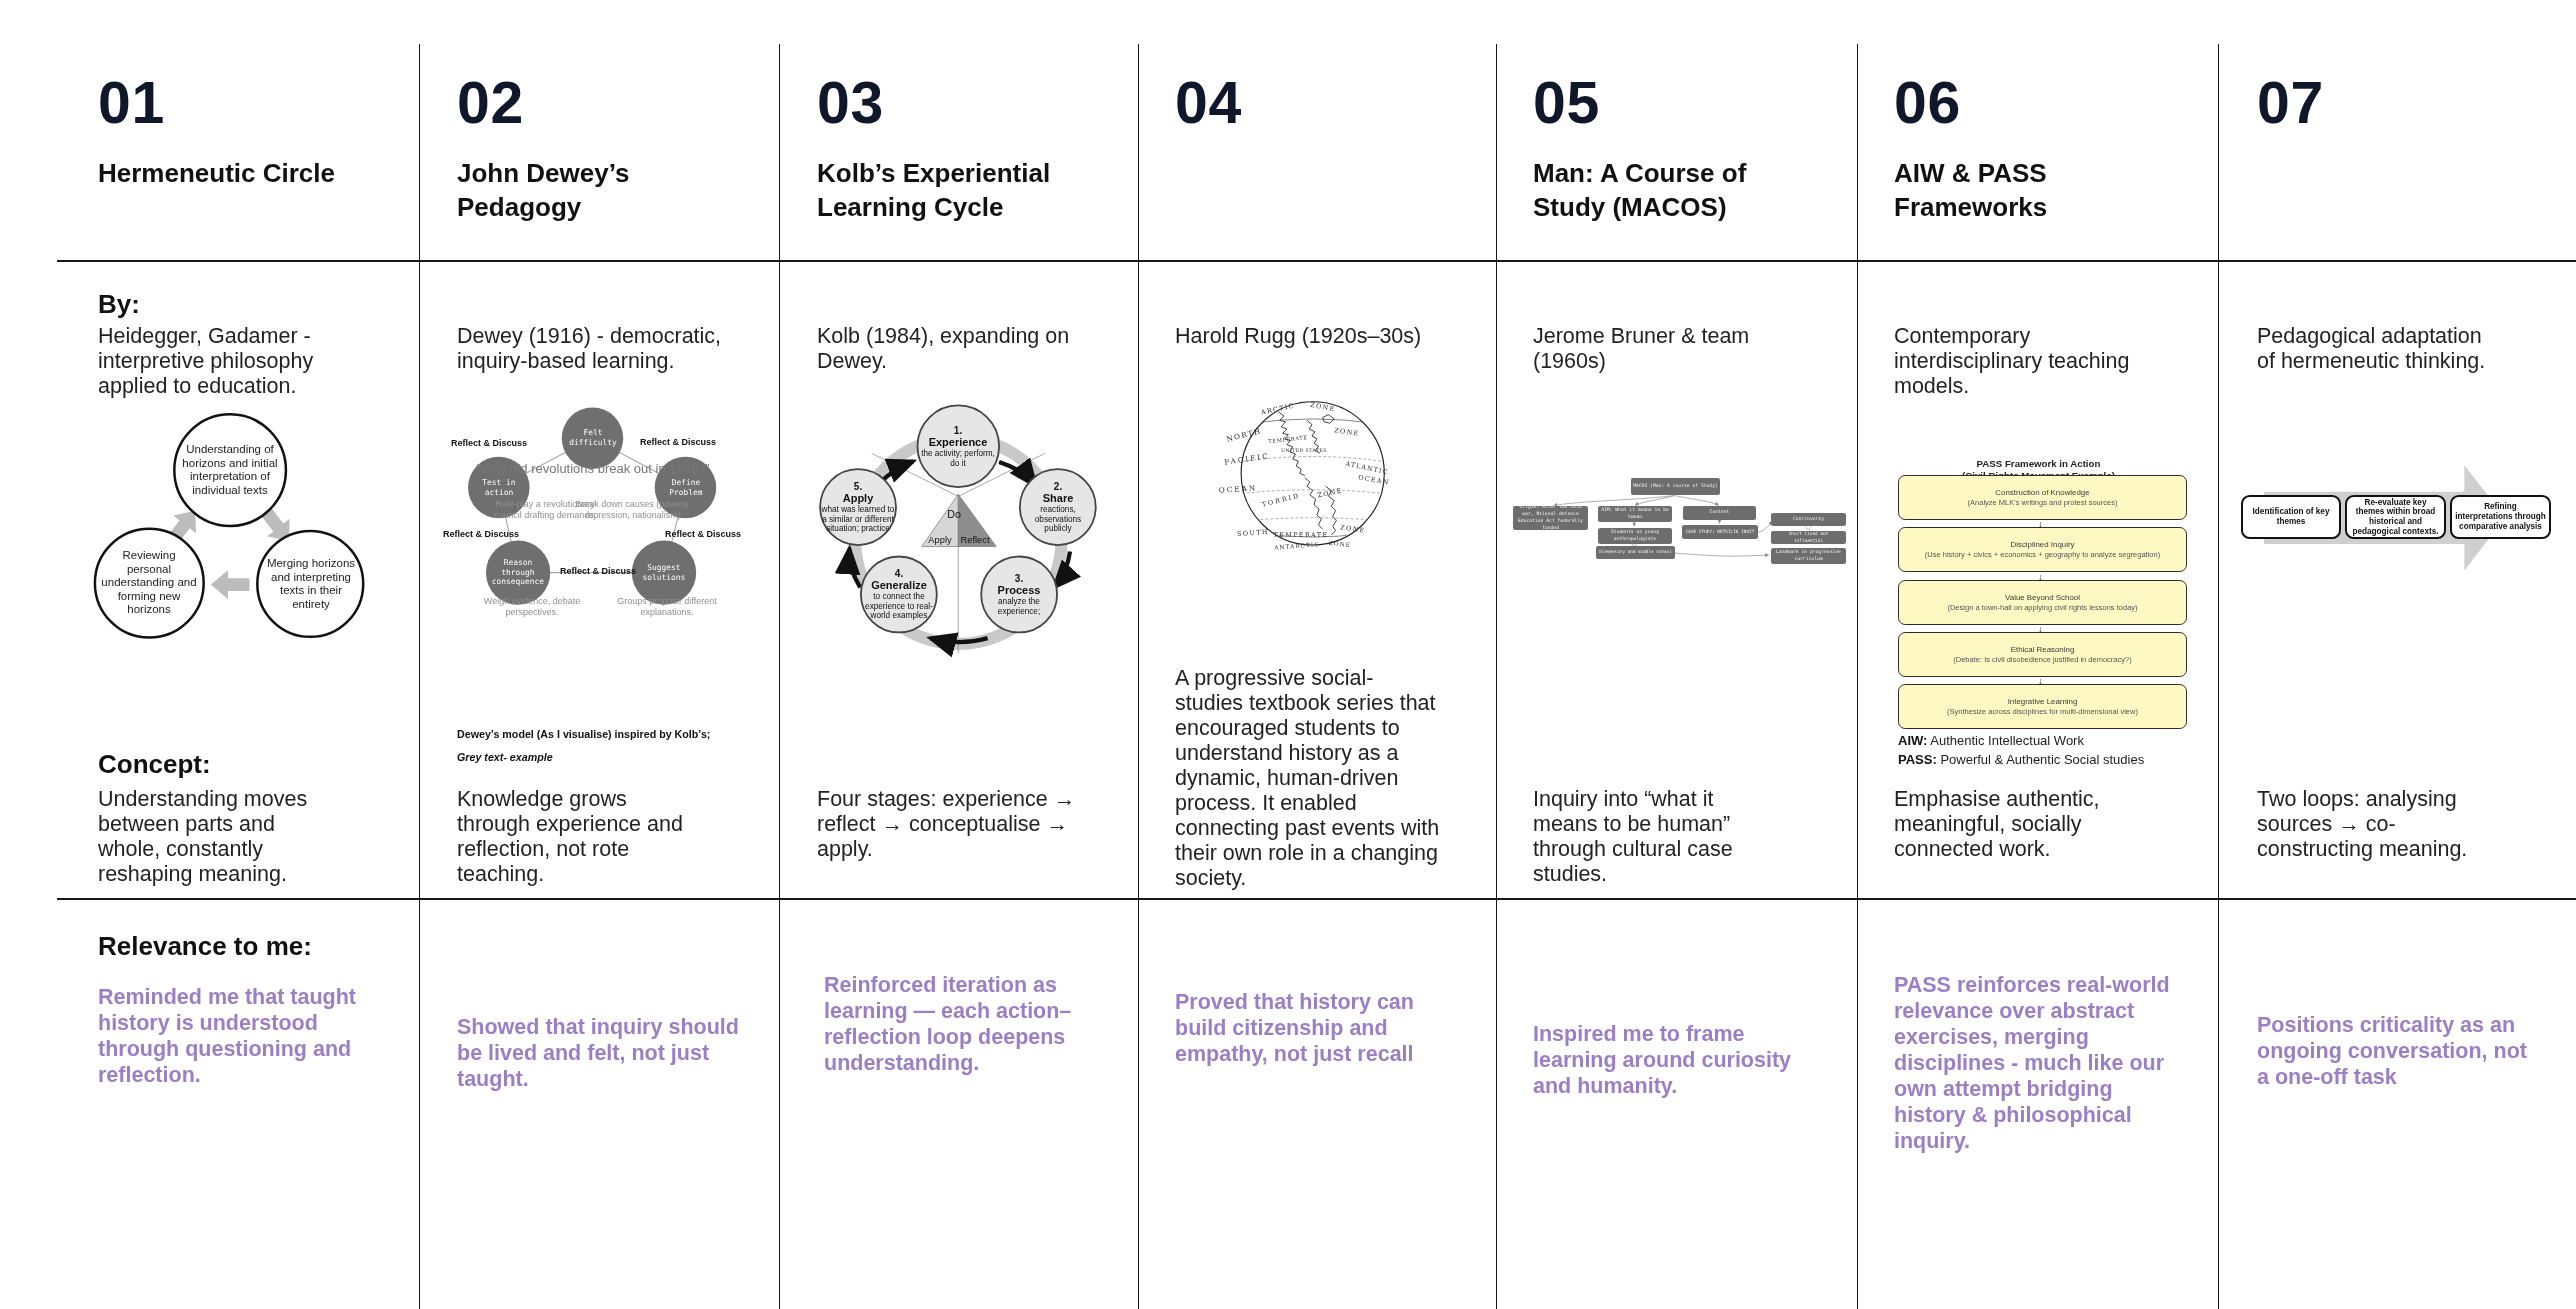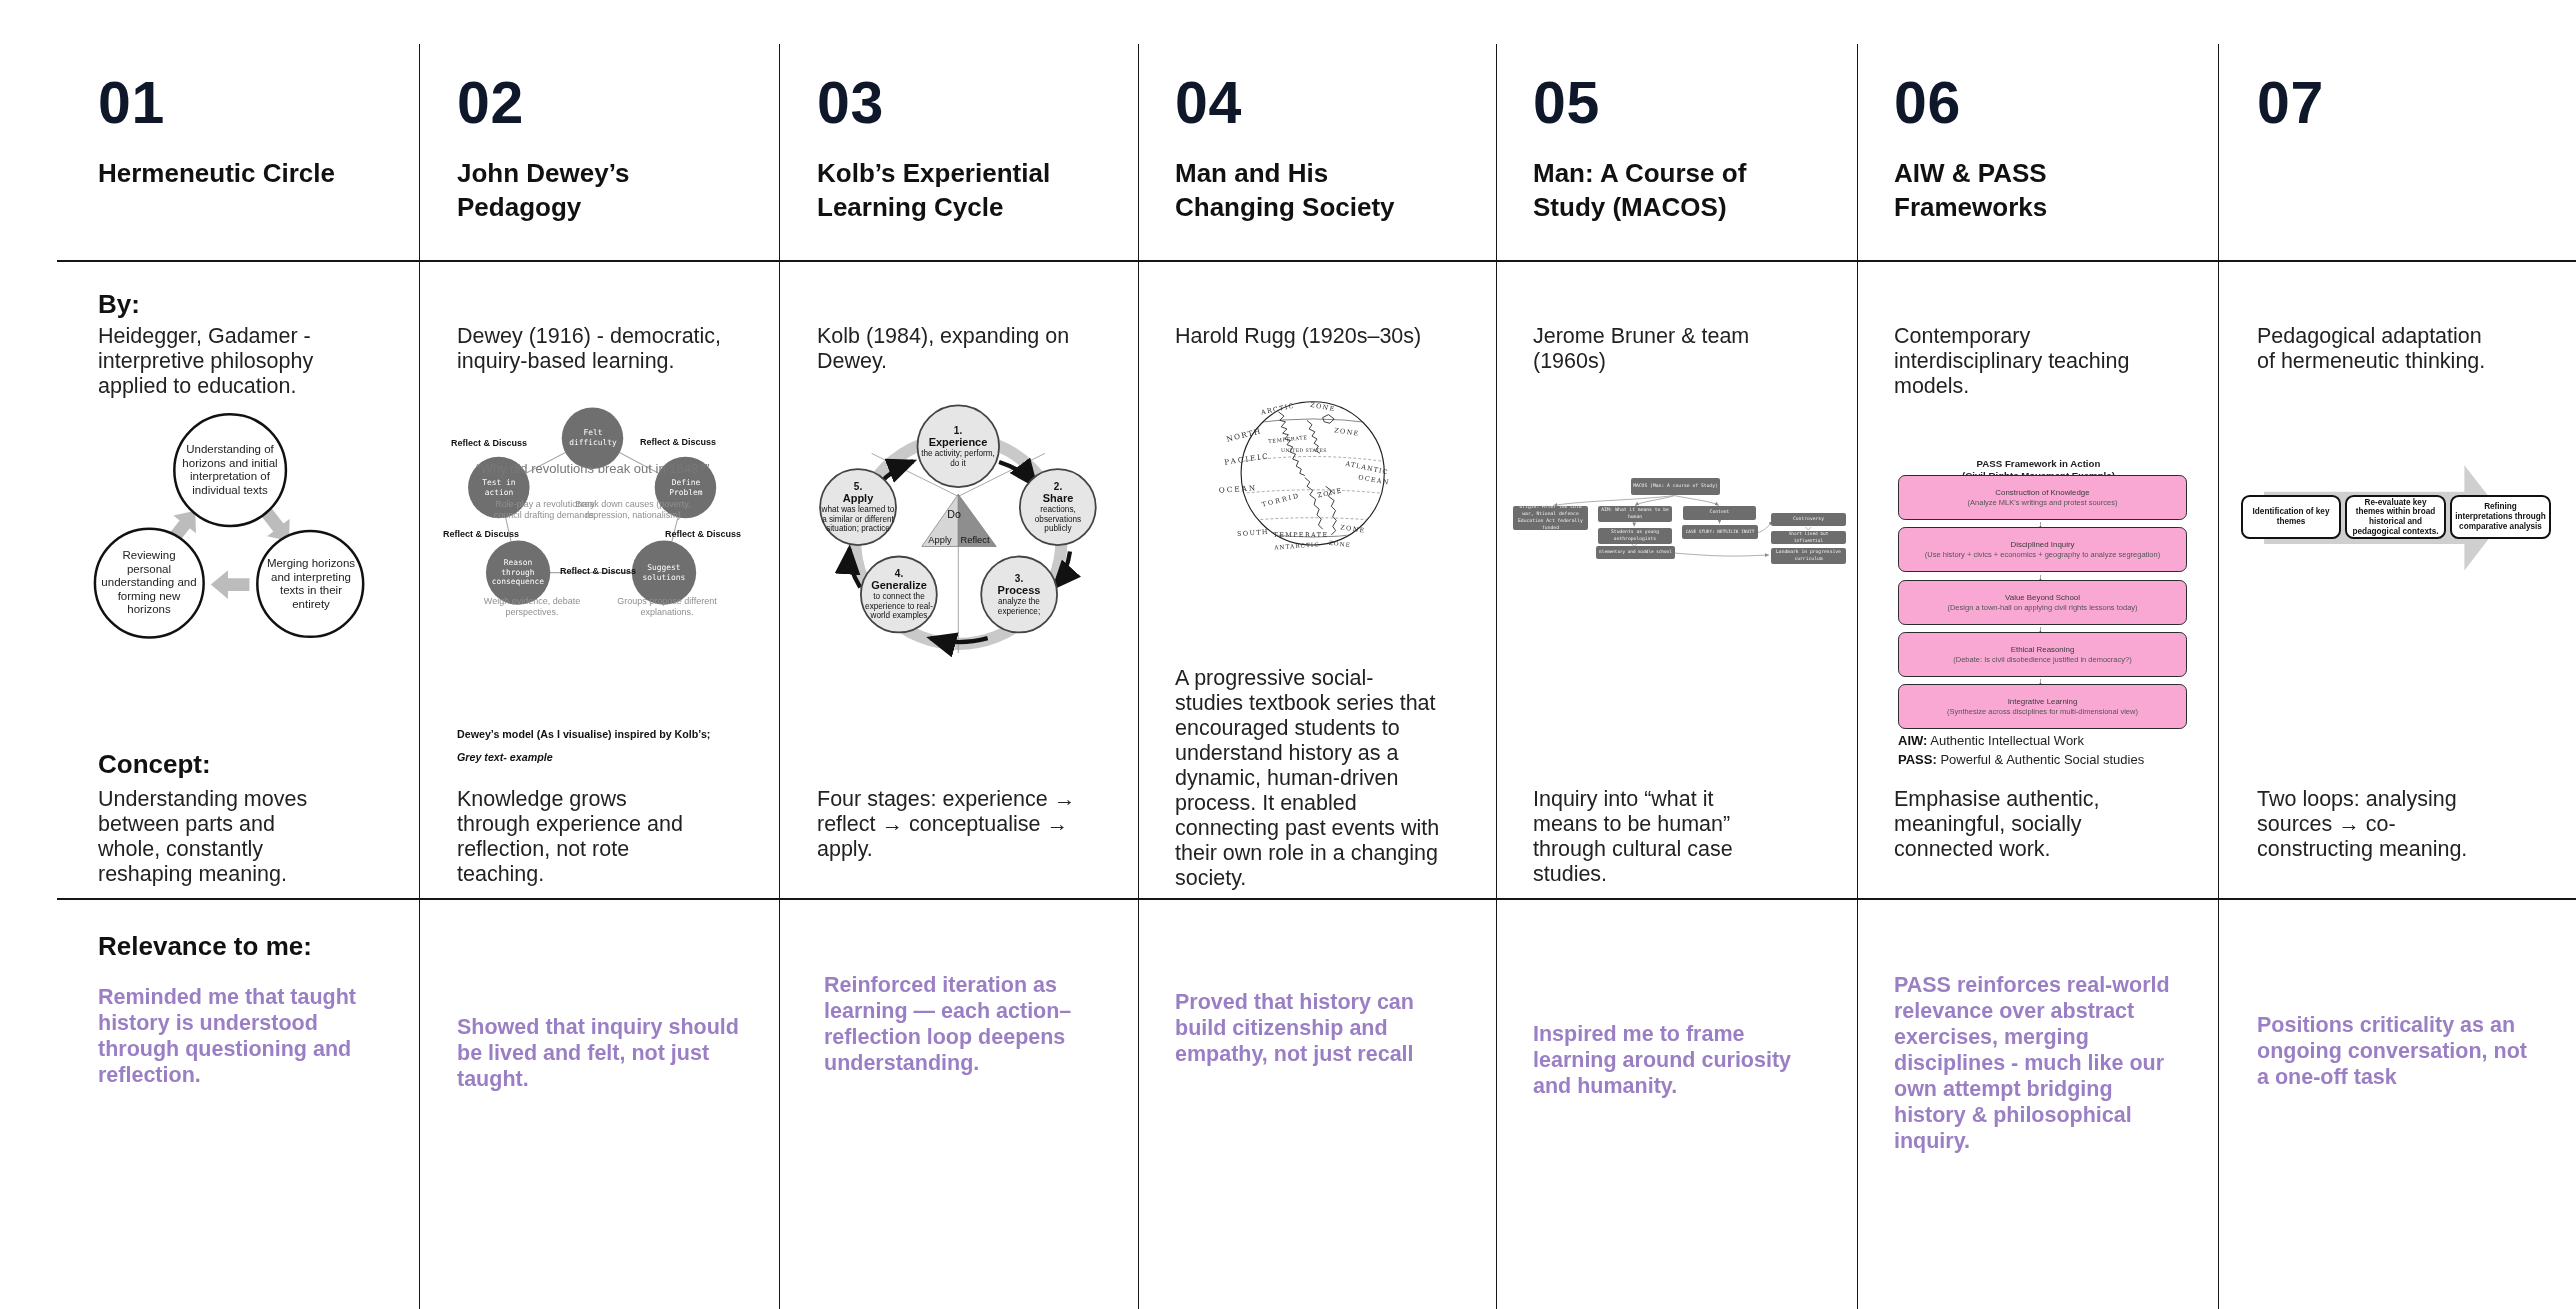--- a/index.html
+++ b/index.html
@@ -74,21 +74,21 @@
   
   .gl { position:absolute; transform:translate(-50%,-50%); font-family:"DejaVu Serif",serif; color:#2a2a2a; white-space:nowrap; }
 
   
   .fb { position:absolute; background:#6d6d6d; color:#f2f2f2; font-family:"DejaVu Sans Mono",monospace;
         font-size:4.7px; line-height:1.45; border-radius:2.1px; display:flex; align-items:center; justify-content:center;
         text-align:center; padding:0.7px 2.1px; }
 
   
   .pass-title { left:37px; width:289px; text-align:center; font-size:9.7px; font-weight:700; color:#222; position:absolute; }
-  .pass-box { position:absolute; left:41px; width:289px; height:45px; background:#f9a8d4; border:1.1px solid #2b2b2b;
+  .pass-box { position:absolute; left:41px; width:289px; height:45px; background:#fef9c3; border:1.1px solid #2b2b2b;
               border-radius:7.2px; display:flex; flex-direction:column; align-items:center; justify-content:center;
               gap:1.4px; text-align:center; }
   .pname { font-size:7.9px; color:#3a3a3a; }
   .pex { font-size:7.5px; color:#555; }
   .pass-arrow { position:absolute; left:181px; font-size:9.3px; color:#111; }
   .legend-line { position:absolute; left:41px; font-size:13px; color:#222; }
   .legend-line b { font-weight:700; color:#111; }
 
   
   .flow-box { position:absolute; top:37px; height:44px; background:#ffffff; border:2.1px solid #111; border-radius:8.6px;
@@ -251,21 +251,20 @@
     <div class="ov ktri" style="left:160px; top:139px; font-size:9.3px">Apply</div>
     <div class="ov ktri" style="left:195px; top:139px; font-size:9.3px">Reflect</div>
   </div>
 
   <div class="body-txt concept">Four stages: experience → reflect → conceptualise → apply.</div>
   <div class="relevance">Reinforced iteration as learning — each action–reflection loop deepens understanding.</div>
 </section>
 
 <section class="col c4">
   <div class="num">04</div>
-  <h2 class="title">Man and His Changing Society</h2>
   <div class="body-txt by">Harold Rugg (1920s–30s)</div>
 
   <div class="dg dg4">
     <svg width="358" height="165" viewBox="0 0 500 230">
       <defs>
           <clipPath id="globeclip">
             <circle cx="244" cy="112" r="99"></circle>
           </clipPath>
         </defs>
       <circle cx="244" cy="112" r="100" fill="#ffffff" stroke="#222222" stroke-width="1.6"></circle>

